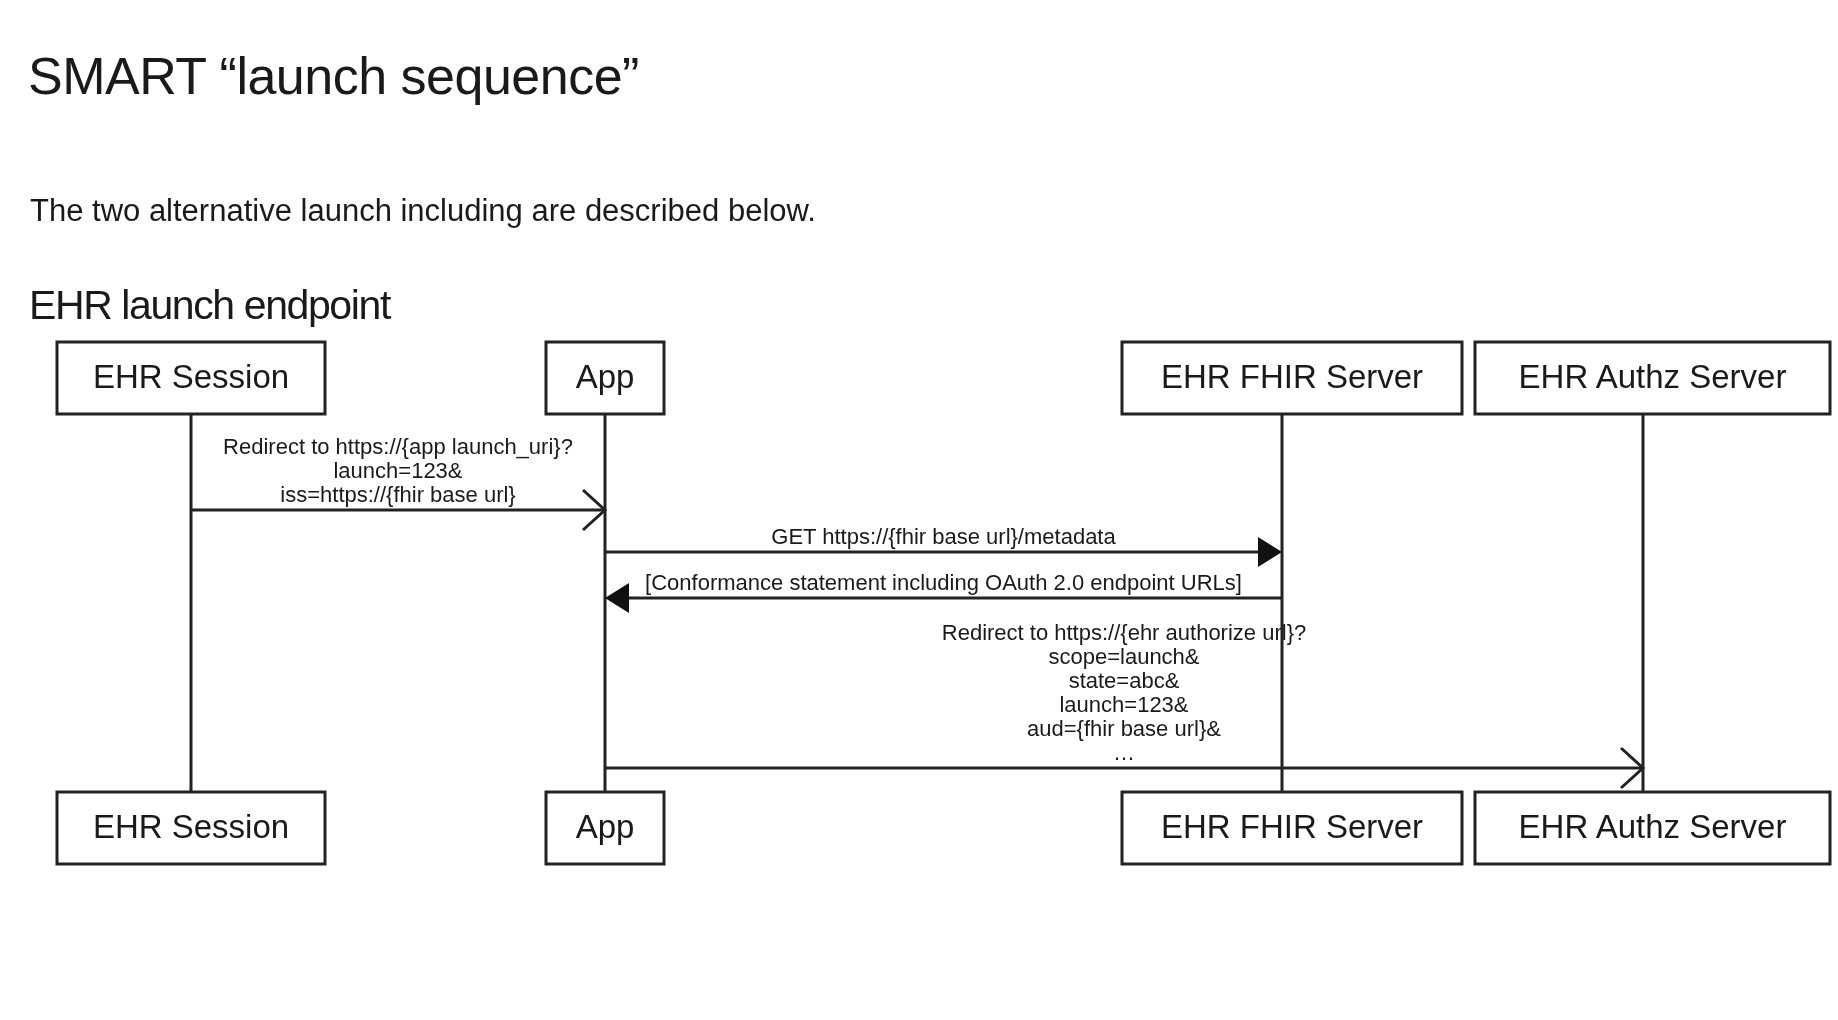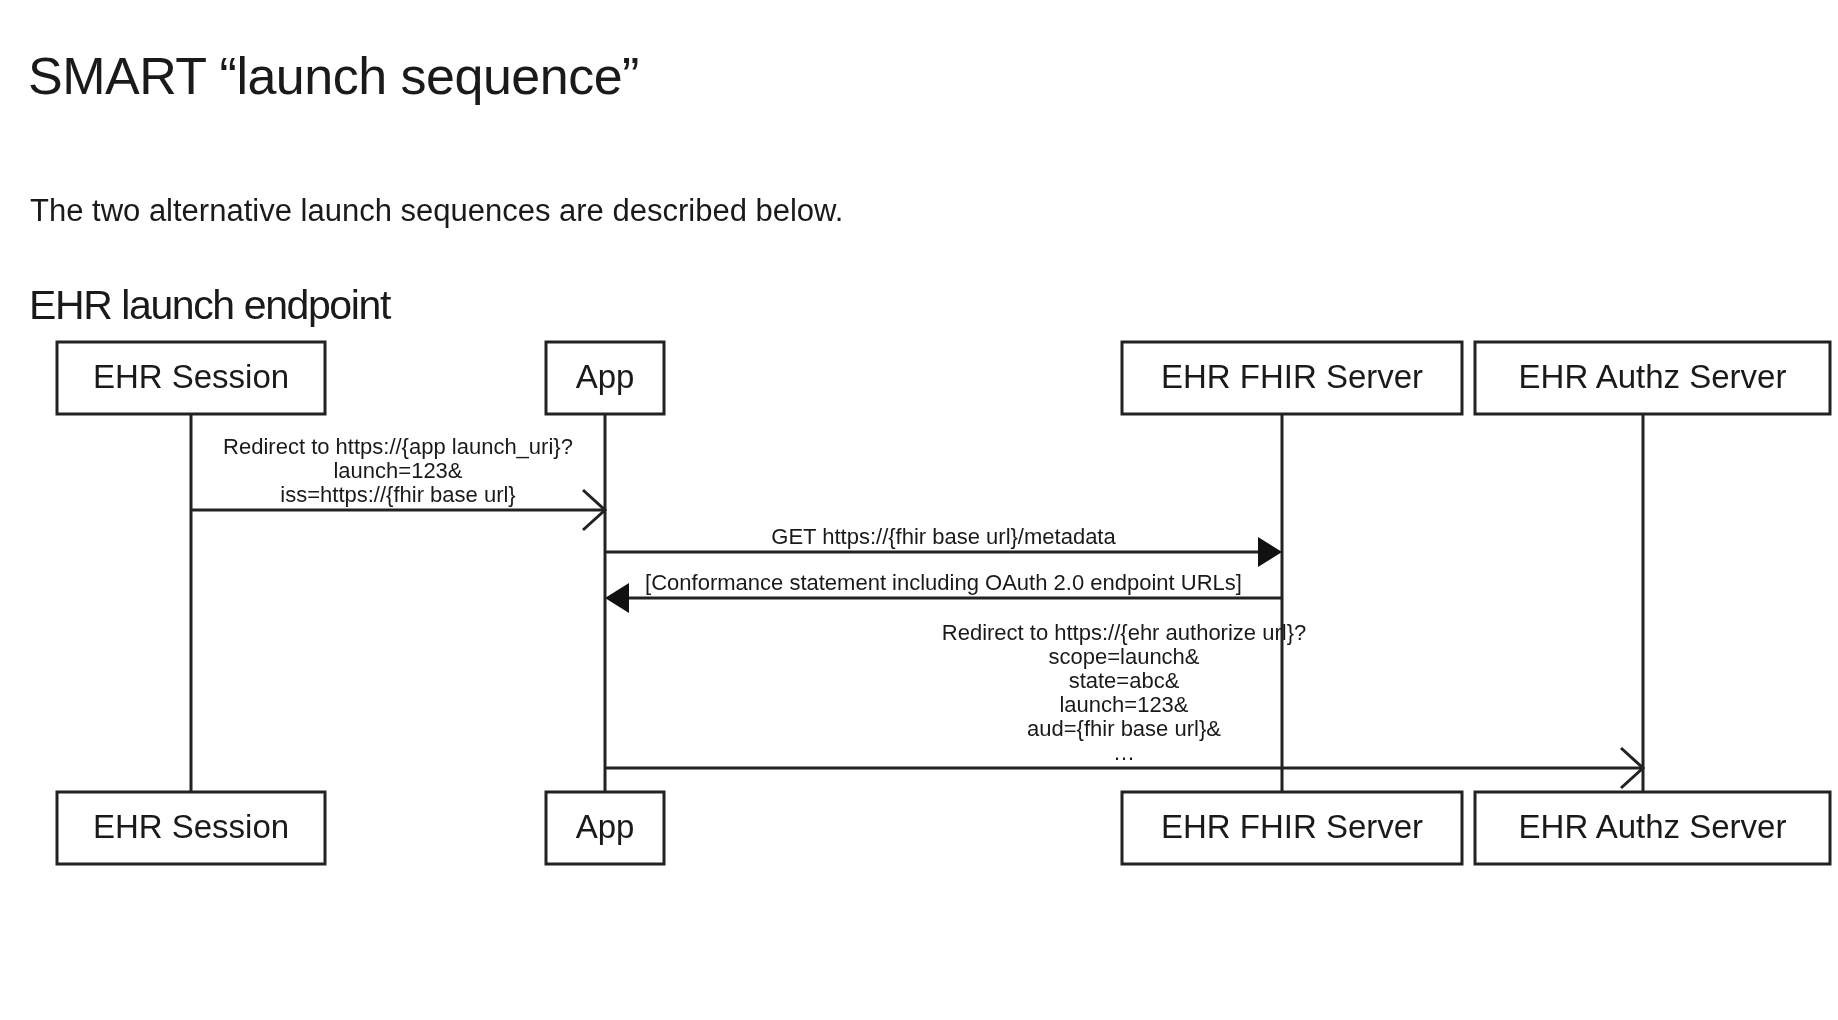--- a/index.html
+++ b/index.html
@@ -106,21 +106,21 @@
     text-anchor: middle;
   }
 </style>
 </head>
 <body>
 
 <div class="page">
 
   <h1 class="doc-title">SMART “launch sequence”</h1>
 
-  <p class="doc-para">The two alternative launch sequences are described below.</p>
+  <p class="doc-para">The two alternative launch including are described below.</p>
 
   <h2 class="doc-subtitle">EHR launch endpoint</h2>
 
   <div class="diagram-wrap">
     <svg class="seq" id="seq-svg" viewBox="0 0 1838 690">
       <g id="lifelines-layer">
           <line x1="191" y1="84" x2="191" y2="462" class="lifeline-line"></line>
           <line x1="605" y1="84" x2="605" y2="462" class="lifeline-line"></line>
           <line x1="1282" y1="84" x2="1282" y2="462" class="lifeline-line"></line>
           <line x1="1643" y1="84" x2="1643" y2="462" class="lifeline-line"></line>

